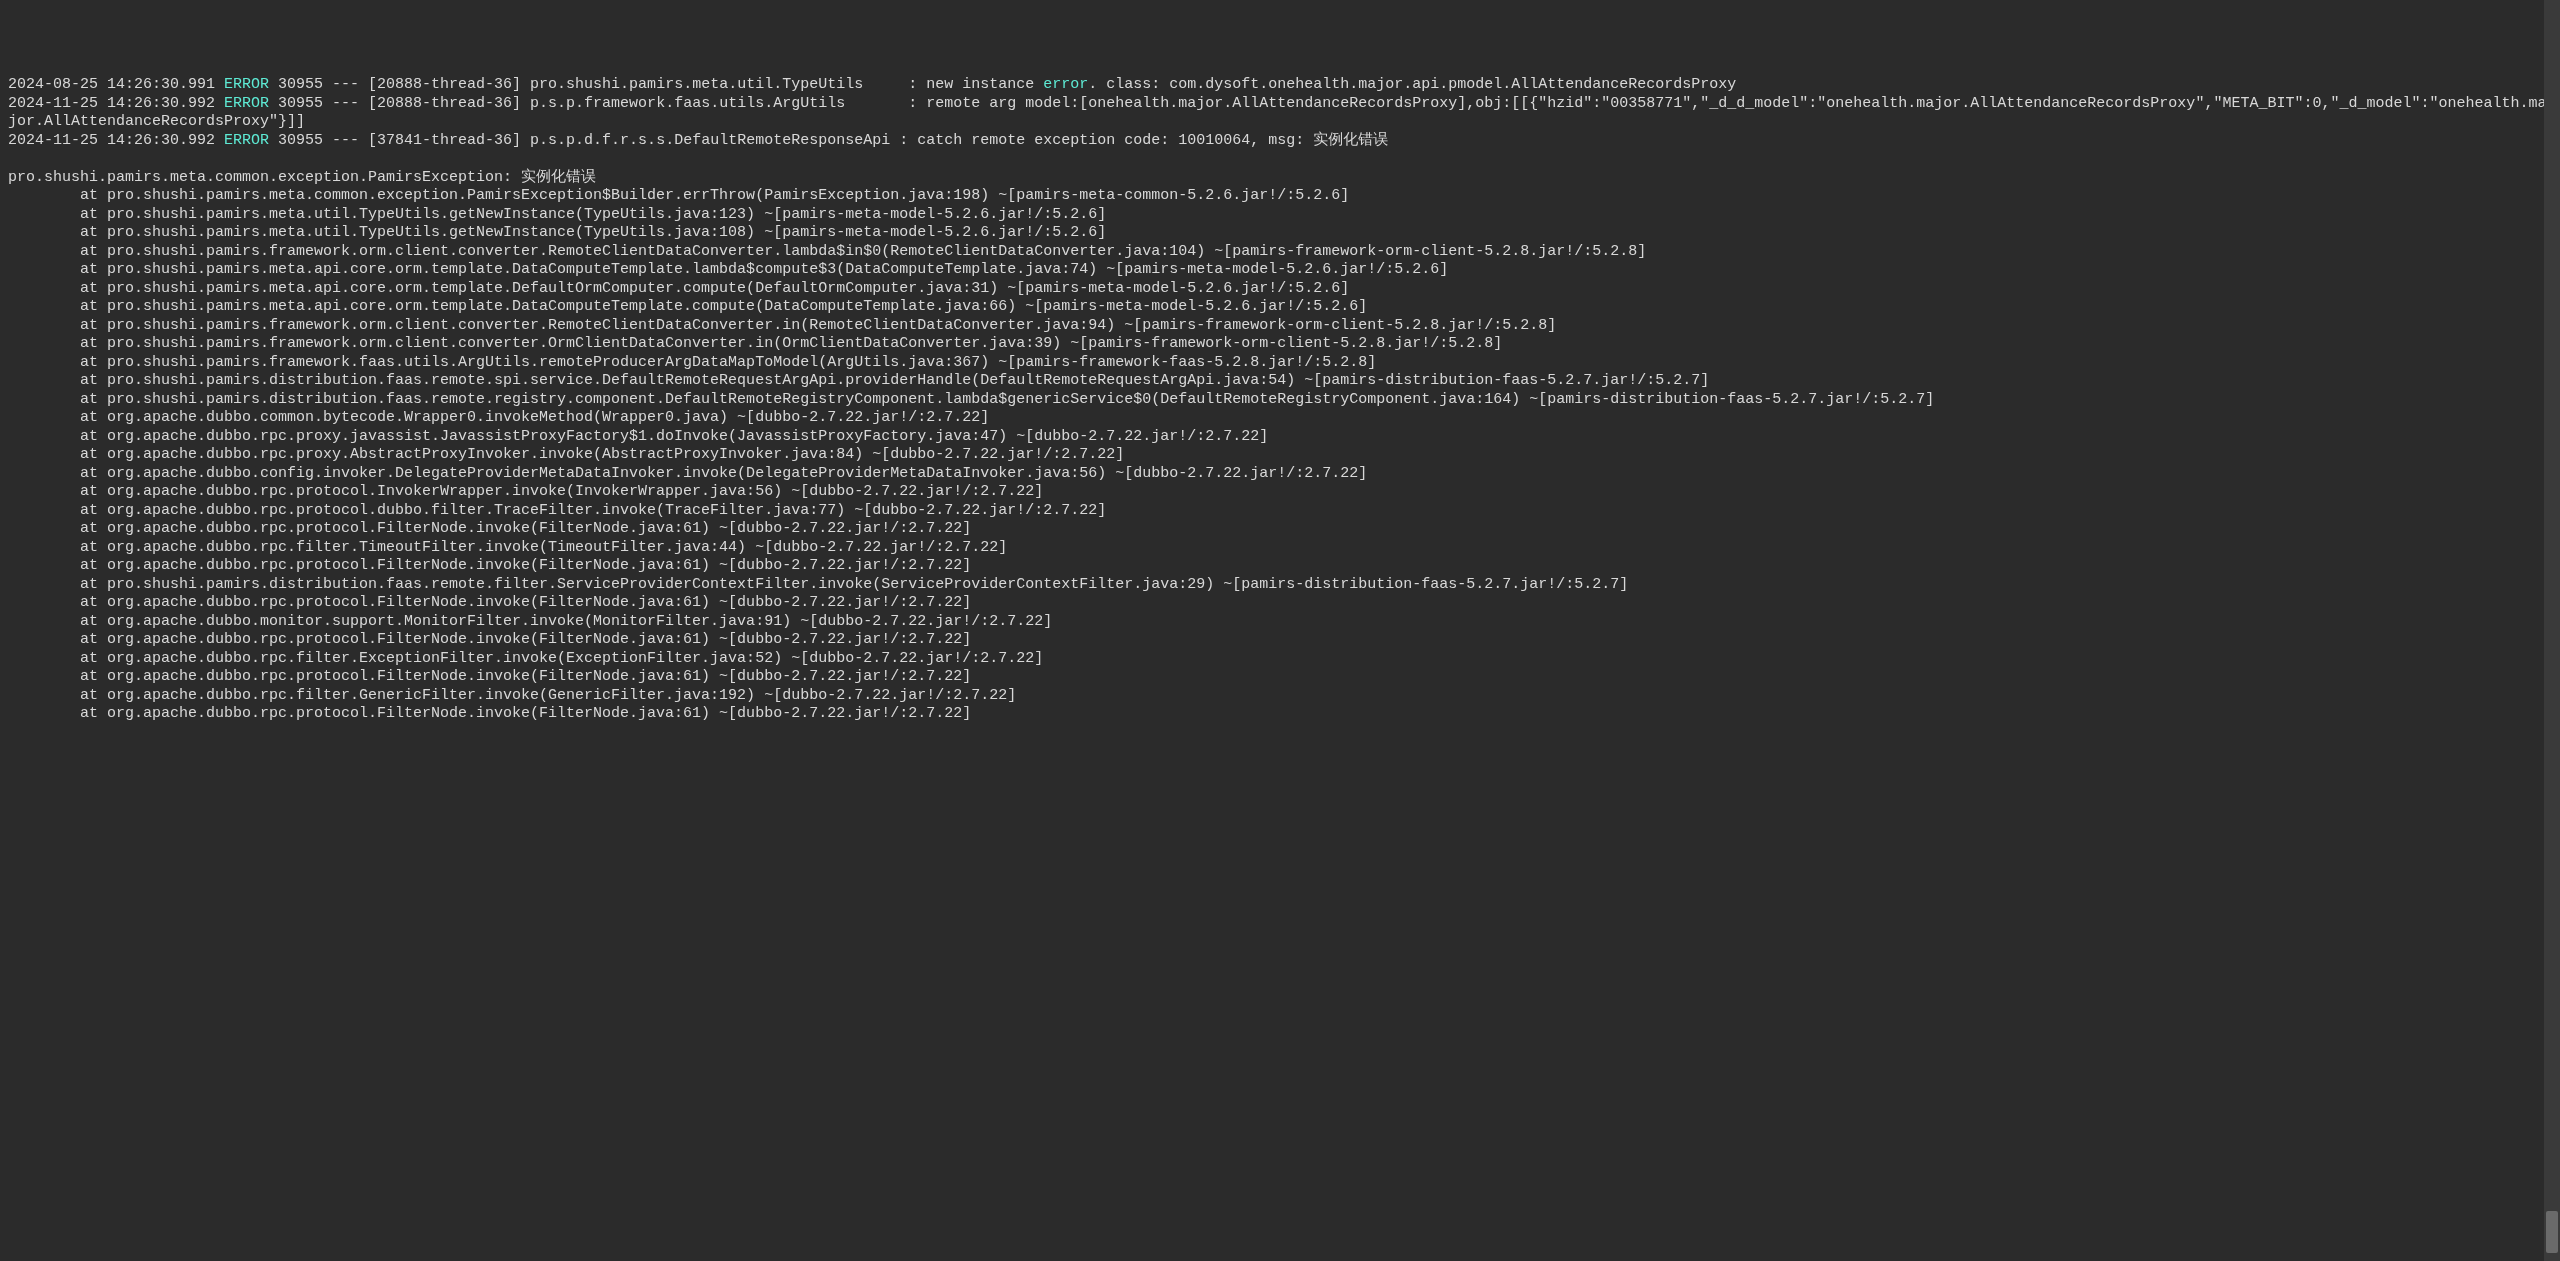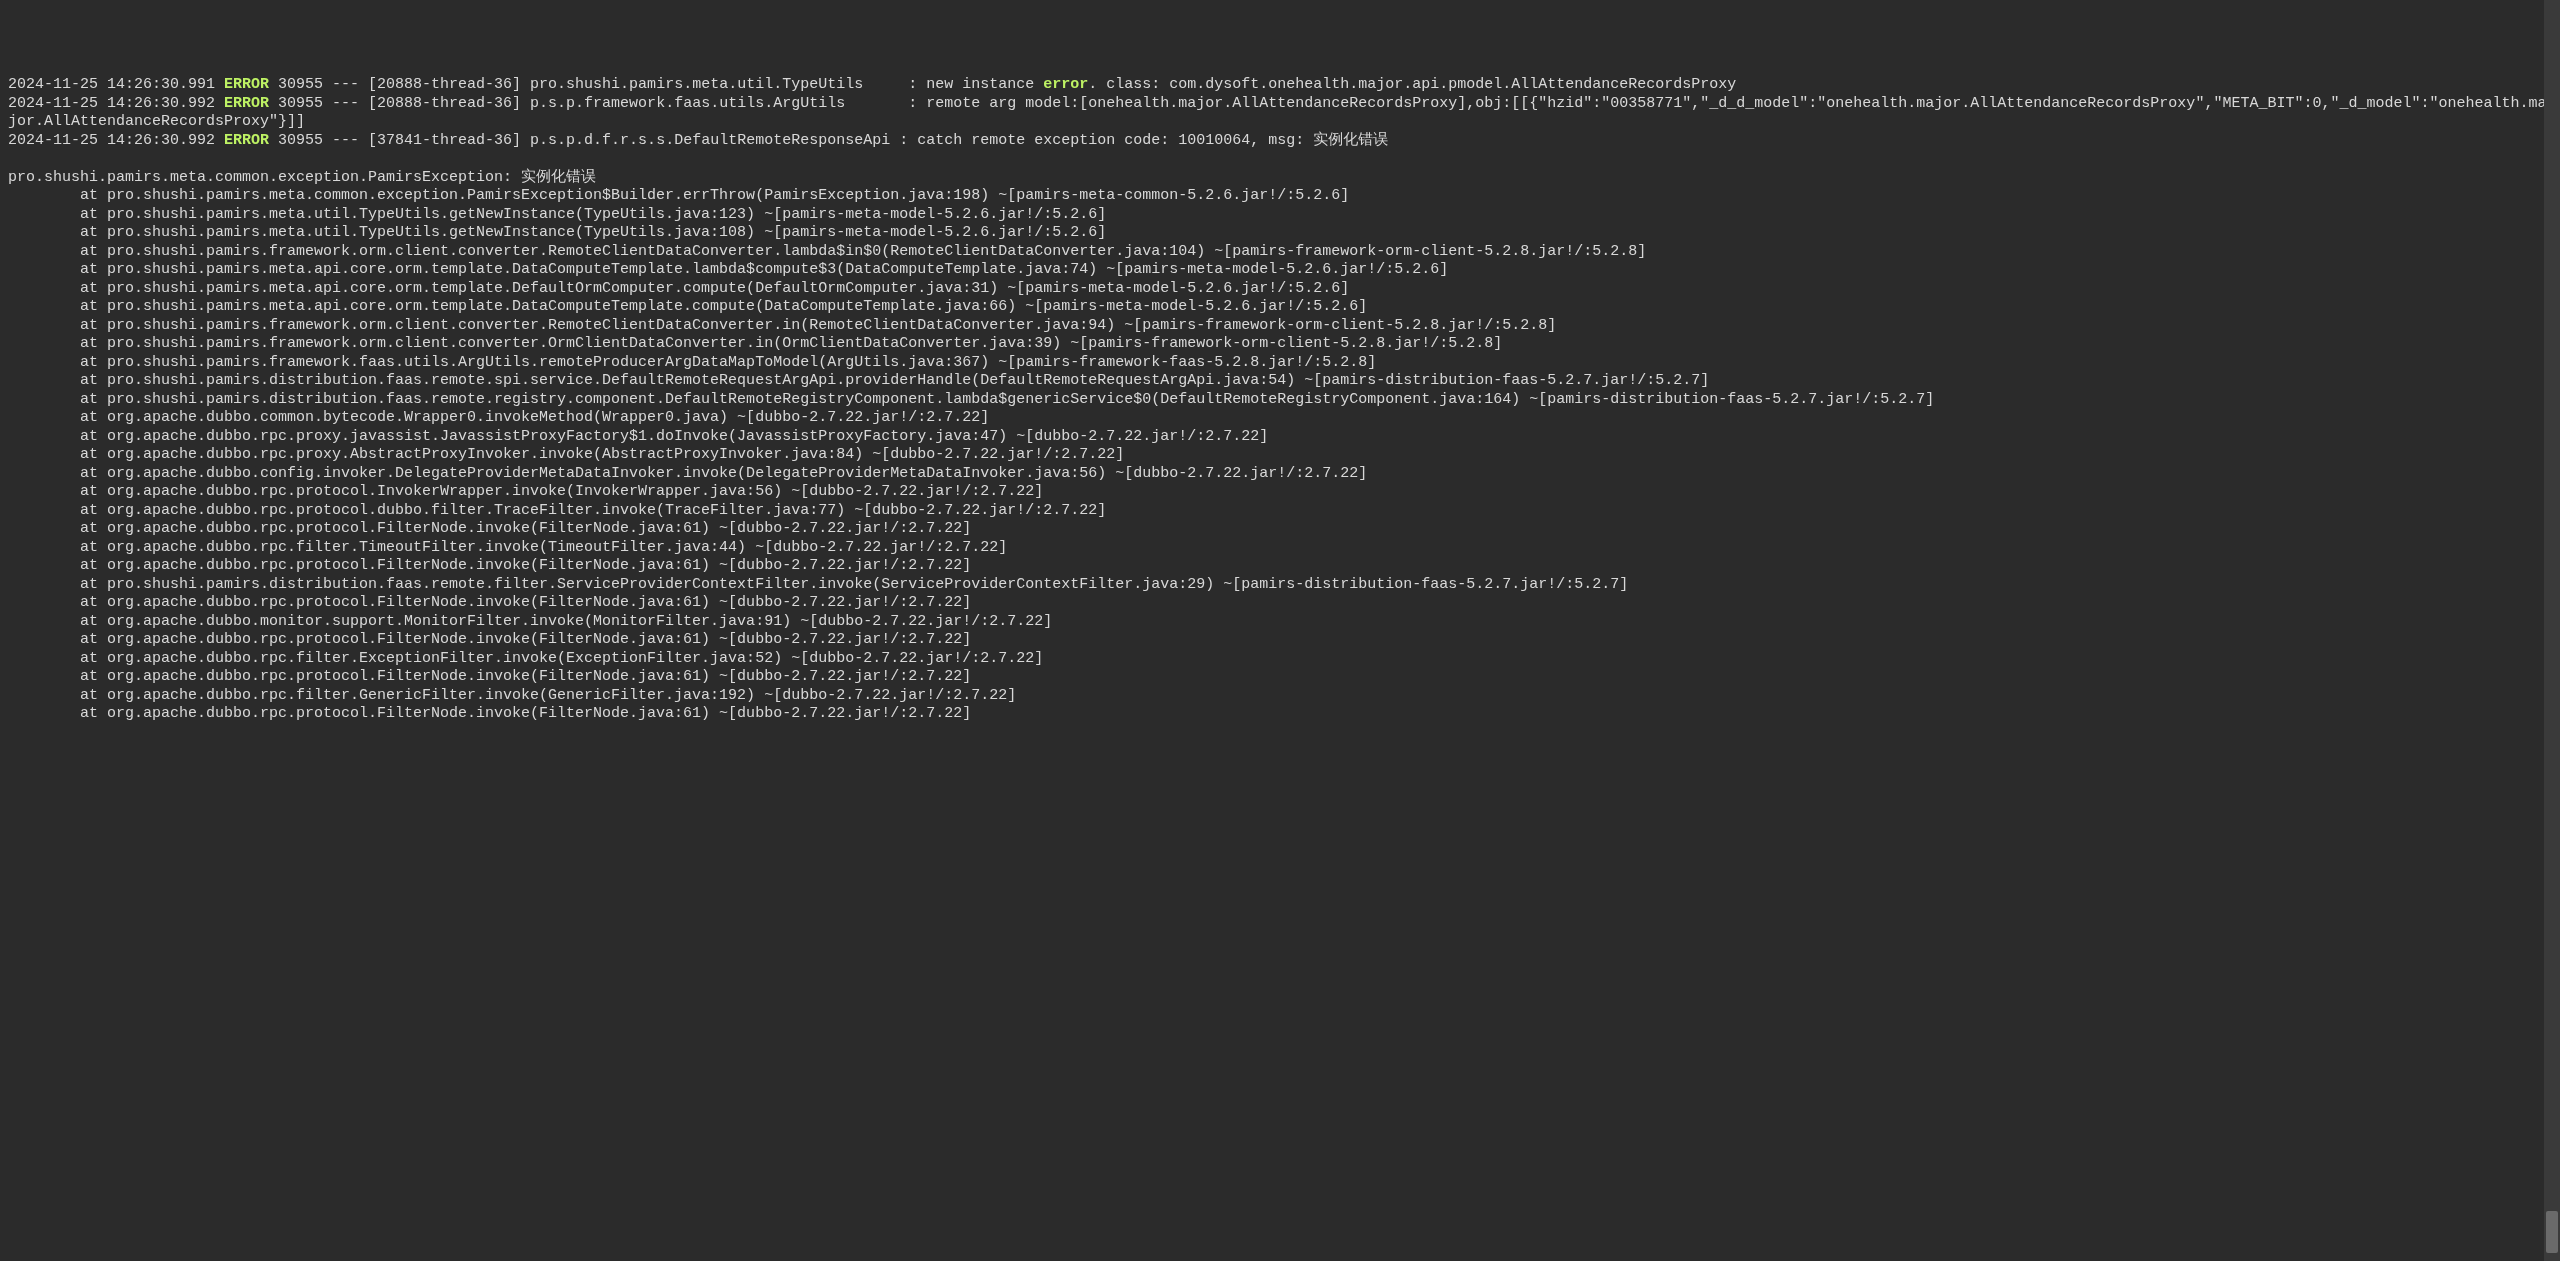--- a/index.html
+++ b/index.html
@@ -18,22 +18,22 @@
       white-space: pre-wrap;
       word-break: break-all;
       width: 2560px;
       height: 1261px;
     }
     .log-container {
       width: 100%;
       position: relative;
     }
     .error-tag {
-      color: #bef264;
-      font-weight: bold;
+      color: #5eead4;
+      font-weight: normal;
     }
     .scrollbar {
       position: fixed;
       right: 0;
       top: 0;
       width: 16px;
       height: 100%;
       background: #3a3a3a;
     }
     .scrollbar-thumb {
@@ -44,21 +44,21 @@
       border-radius: 2px;
       bottom: 8px;
       height: 42px;
     }
   </style>
 </head>
 <body>
 
 
 
-<div class="log-container" id="log-output"><span>2024-11-25 14:26:30.991 </span><span class="error-tag">ERROR</span><span> 30955 --- [20888-thread-36] pro.shushi.pamirs.meta.util.TypeUtils     : new instance </span><span class="error-tag">error</span><span>. class: com.dysoft.onehealth.major.api.pmodel.AllAttendanceRecordsProxy</span>
+<div class="log-container" id="log-output"><span>2024-08-25 14:26:30.991 </span><span class="error-tag">ERROR</span><span> 30955 --- [20888-thread-36] pro.shushi.pamirs.meta.util.TypeUtils     : new instance </span><span class="error-tag">error</span><span>. class: com.dysoft.onehealth.major.api.pmodel.AllAttendanceRecordsProxy</span>
 <span>2024-11-25 14:26:30.992 </span><span class="error-tag">ERROR</span><span> 30955 --- [20888-thread-36] p.s.p.framework.faas.utils.ArgUtils       : remote arg model:[onehealth.major.AllAttendanceRecordsProxy],obj:[[{"hzid":"00358771","_d_d_model":"onehealth.major.AllAttendanceRecordsProxy","META_BIT":0,"_d_model":"onehealth.major.AllAttendanceRecordsProxy"}]]</span>
 <span>2024-11-25 14:26:30.992 </span><span class="error-tag">ERROR</span><span> 30955 --- [37841-thread-36] p.s.p.d.f.r.s.s.DefaultRemoteResponseApi : catch remote exception code: 10010064, msg: 实例化错误</span>
 <span></span>
 <span>pro.shushi.pamirs.meta.common.exception.PamirsException: 实例化错误</span>
 <span>        at pro.shushi.pamirs.meta.common.exception.PamirsException$Builder.errThrow(PamirsException.java:198) ~[pamirs-meta-common-5.2.6.jar!/:5.2.6]</span>
 <span>        at pro.shushi.pamirs.meta.util.TypeUtils.getNewInstance(TypeUtils.java:123) ~[pamirs-meta-model-5.2.6.jar!/:5.2.6]</span>
 <span>        at pro.shushi.pamirs.meta.util.TypeUtils.getNewInstance(TypeUtils.java:108) ~[pamirs-meta-model-5.2.6.jar!/:5.2.6]</span>
 <span>        at pro.shushi.pamirs.framework.orm.client.converter.RemoteClientDataConverter.lambda$in$0(RemoteClientDataConverter.java:104) ~[pamirs-framework-orm-client-5.2.8.jar!/:5.2.8]</span>
 <span>        at pro.shushi.pamirs.meta.api.core.orm.template.DataComputeTemplate.lambda$compute$3(DataComputeTemplate.java:74) ~[pamirs-meta-model-5.2.6.jar!/:5.2.6]</span>
 <span>        at pro.shushi.pamirs.meta.api.core.orm.template.DefaultOrmComputer.compute(DefaultOrmComputer.java:31) ~[pamirs-meta-model-5.2.6.jar!/:5.2.6]</span>

